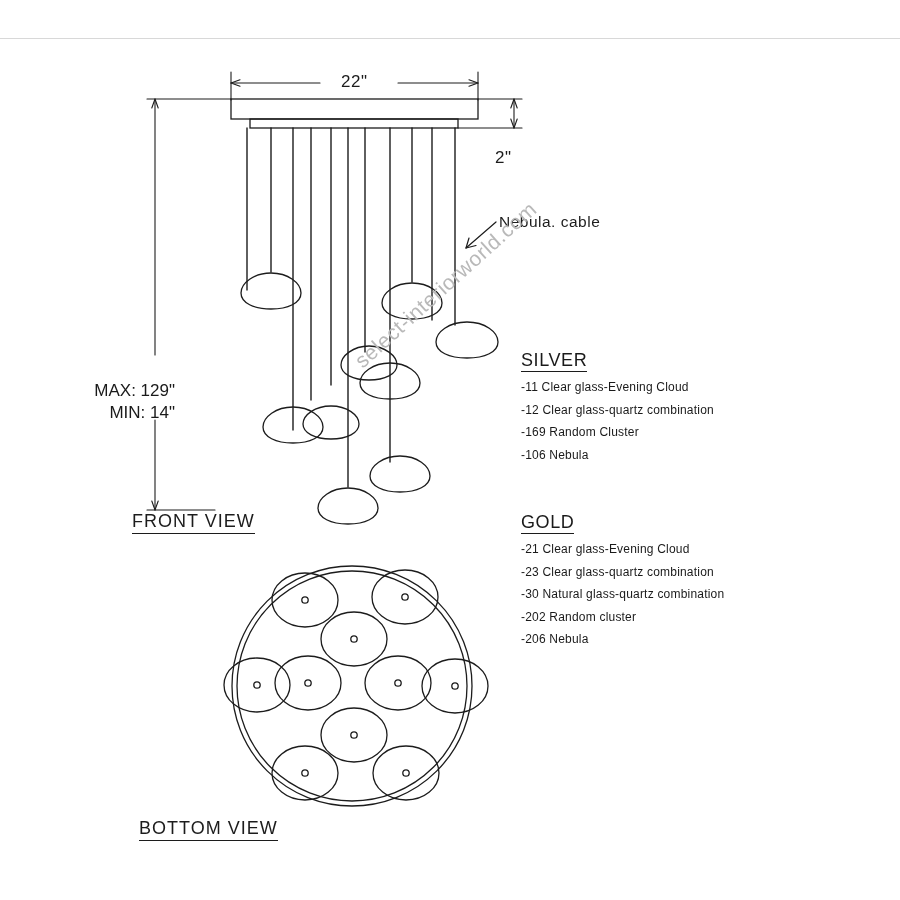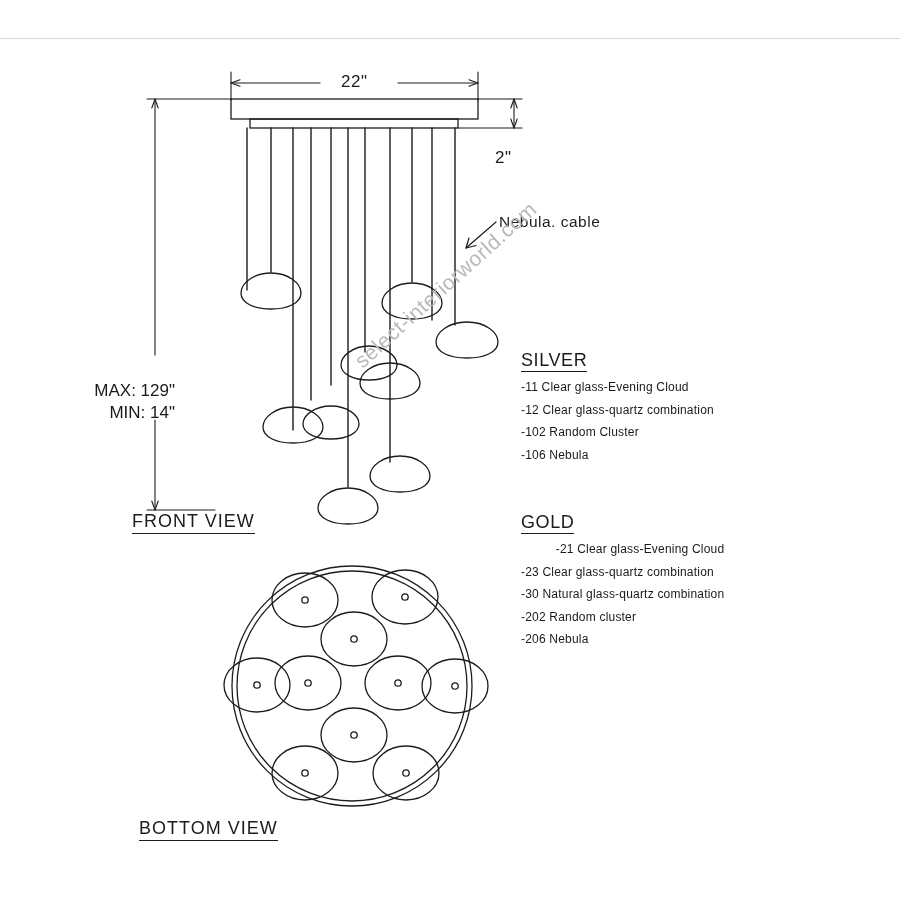--- a/index.html
+++ b/index.html
@@ -190,27 +190,27 @@
 
   <div class="lbl callout" style="left:499px; top:213px;">Nebula. cable</div>
 
   <div class="lbl view-title" style="left:132px; top:511px;">FRONT VIEW</div>
   <div class="lbl view-title" style="left:139px; top:818px;">BOTTOM VIEW</div>
 
   <div class="legend-block" style="left:521px; top:350px;">
     <div class="legend-head">SILVER</div>
     <div class="legend-line" style="margin-top:4px;">-11 Clear glass-Evening Cloud</div>
     <div class="legend-line">-12 Clear glass-quartz combination</div>
-    <div class="legend-line">-102 Random Cluster</div>
+    <div class="legend-line">-169 Random Cluster</div>
     <div class="legend-line">-106 Nebula</div>
   </div>
 
   <div class="legend-block" style="left:521px; top:512px;">
     <div class="legend-head">GOLD</div>
-    <div class="legend-line" style="margin-top:4px;text-align:right;">-21 Clear glass-Evening Cloud</div>
+    <div class="legend-line" style="margin-top:4px;">-21 Clear glass-Evening Cloud</div>
     <div class="legend-line">-23 Clear glass-quartz combination</div>
     <div class="legend-line">-30 Natural glass-quartz combination</div>
     <div class="legend-line">-202 Random cluster</div>
     <div class="legend-line">-206 Nebula</div>
   </div>
 
   <div class="watermark">select-interiorworld.com</div>
 
 </div>
 

